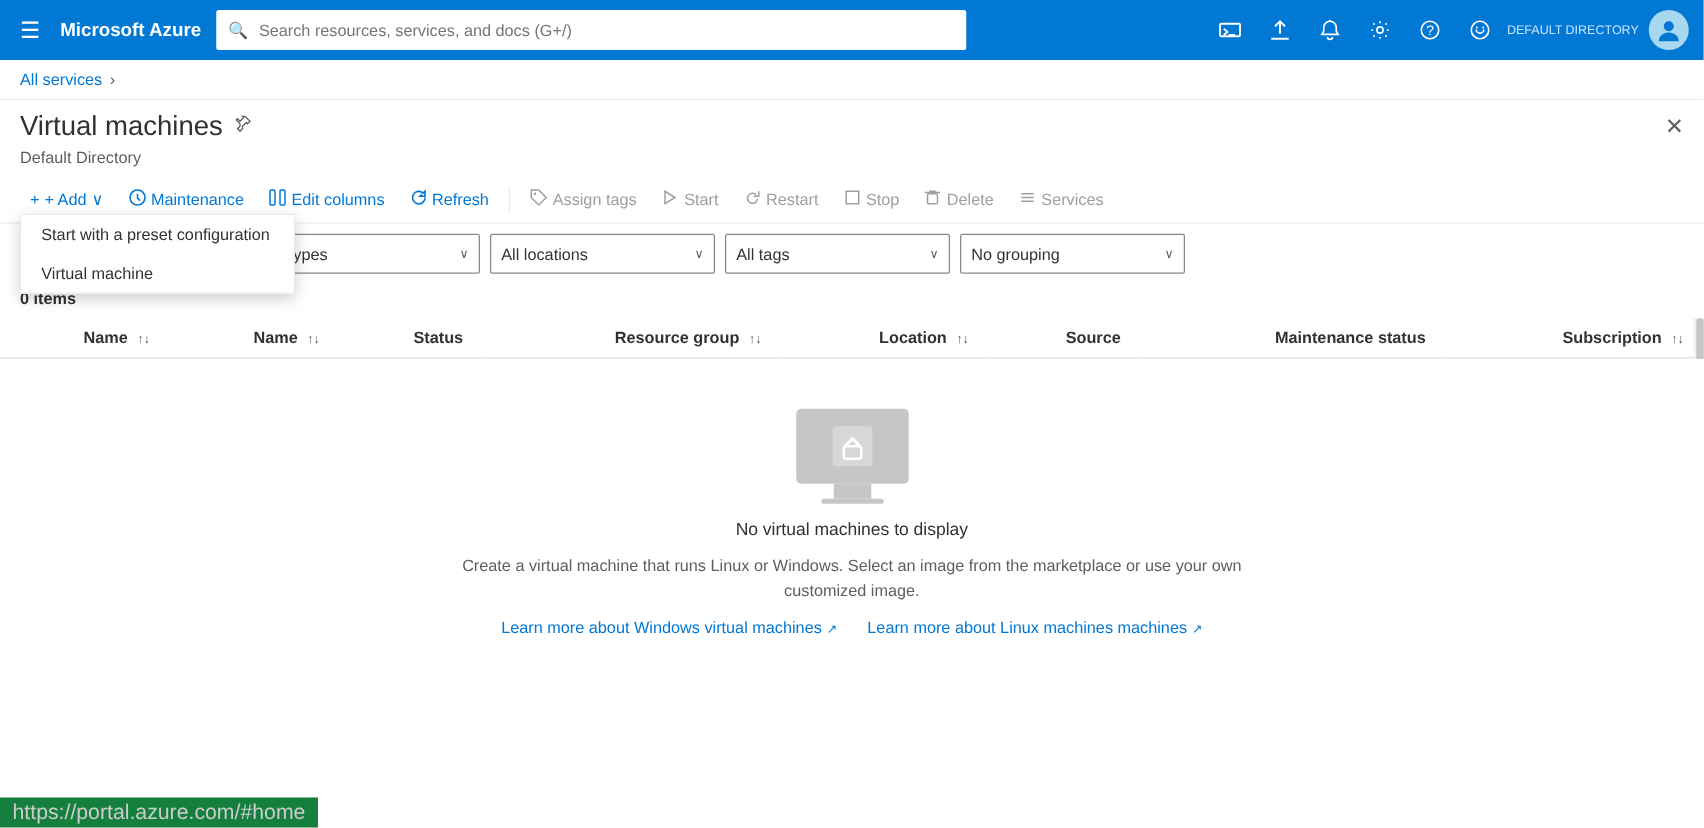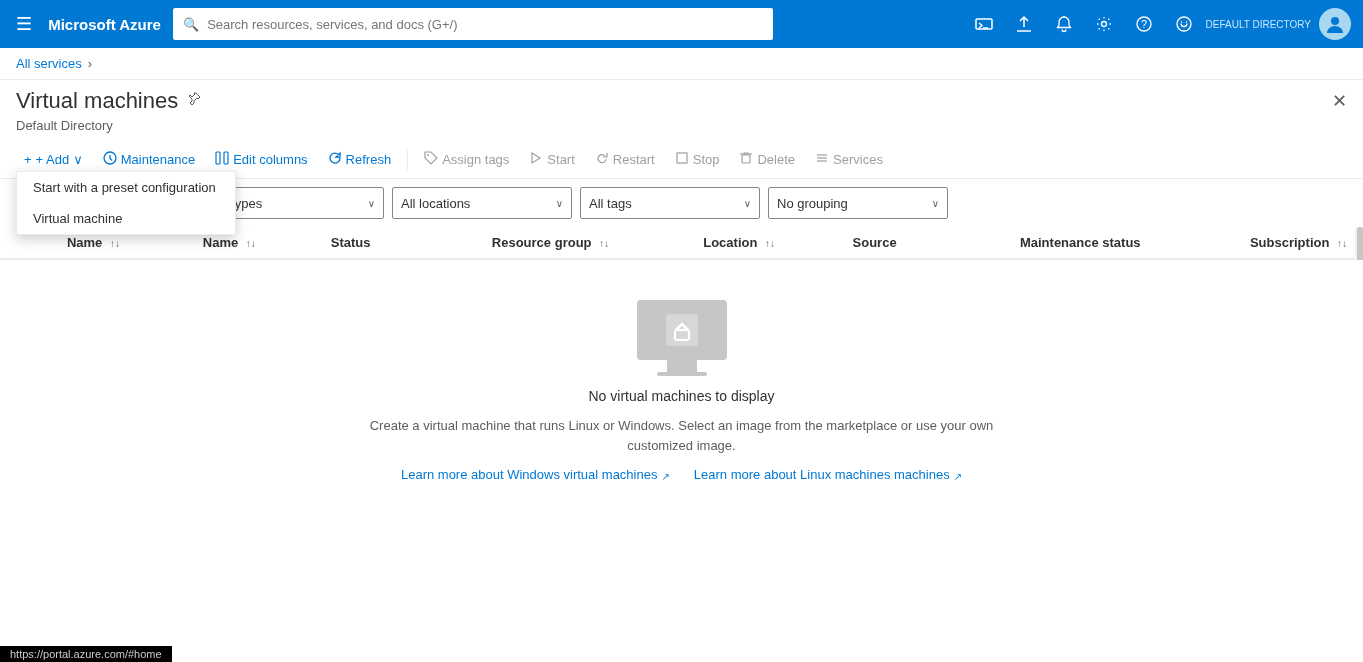--- a/index.html
+++ b/index.html
@@ -120,22 +120,22 @@
       width: 50px; height: 4px; background: #c8c6c4; margin: 0 auto; border-radius: 2px;
     }
     .empty-title { font-size: 14px; color: #323130; }
     .empty-desc { font-size: 13px; color: #605e5c; text-align: center; max-width: 650px; line-height: 1.5; }
     .empty-links { display: flex; gap: 24px; flex-wrap: wrap; justify-content: center; }
     .empty-link { color: #0078d4; text-decoration: none; font-size: 13px; display: flex; align-items: flex-end; gap: 4px; }
     .ext-icon { font-size: 10px; }
 
     
     .status-bar {
-      position: fixed; bottom: 0; left: 0; background: #000000;
-      color: #cccccc; padding: 2px 10px; font-size: 11px;
+      position: fixed; bottom: 0; left: 0; background: #15803d;
+      color: #cccccc; padding: 2px 10px; font-size: 17px;
     }
 
     
     .add-dropdown {
       position: absolute; background: white; border: 1px solid #edebe9;
       box-shadow: 0 4px 12px rgba(0,0,0,0.2); z-index: 200; min-width: 220px;
       top: 100%; left: 0;
     }
     .add-dropdown-item {
       padding: 8px 16px; cursor: pointer; font-size: 13px; color: #323130;
@@ -349,20 +349,21 @@
     <div class="filter-select">
       <span>All tags</span>
       <span class="chevron">∨</span>
     </div>
     <div class="filter-select">
       <span>No grouping</span>
       <span class="chevron">∨</span>
     </div>
   </div>
 
+  <div class="items-count">0 items</div>
 
   <div class="table-container" style="position:relative;">
     <table>
       <thead>
         <tr>
           <th>
             <span>Name</span>
             <span class="sort-icon">↑↓</span>
           </th>
           <th>

